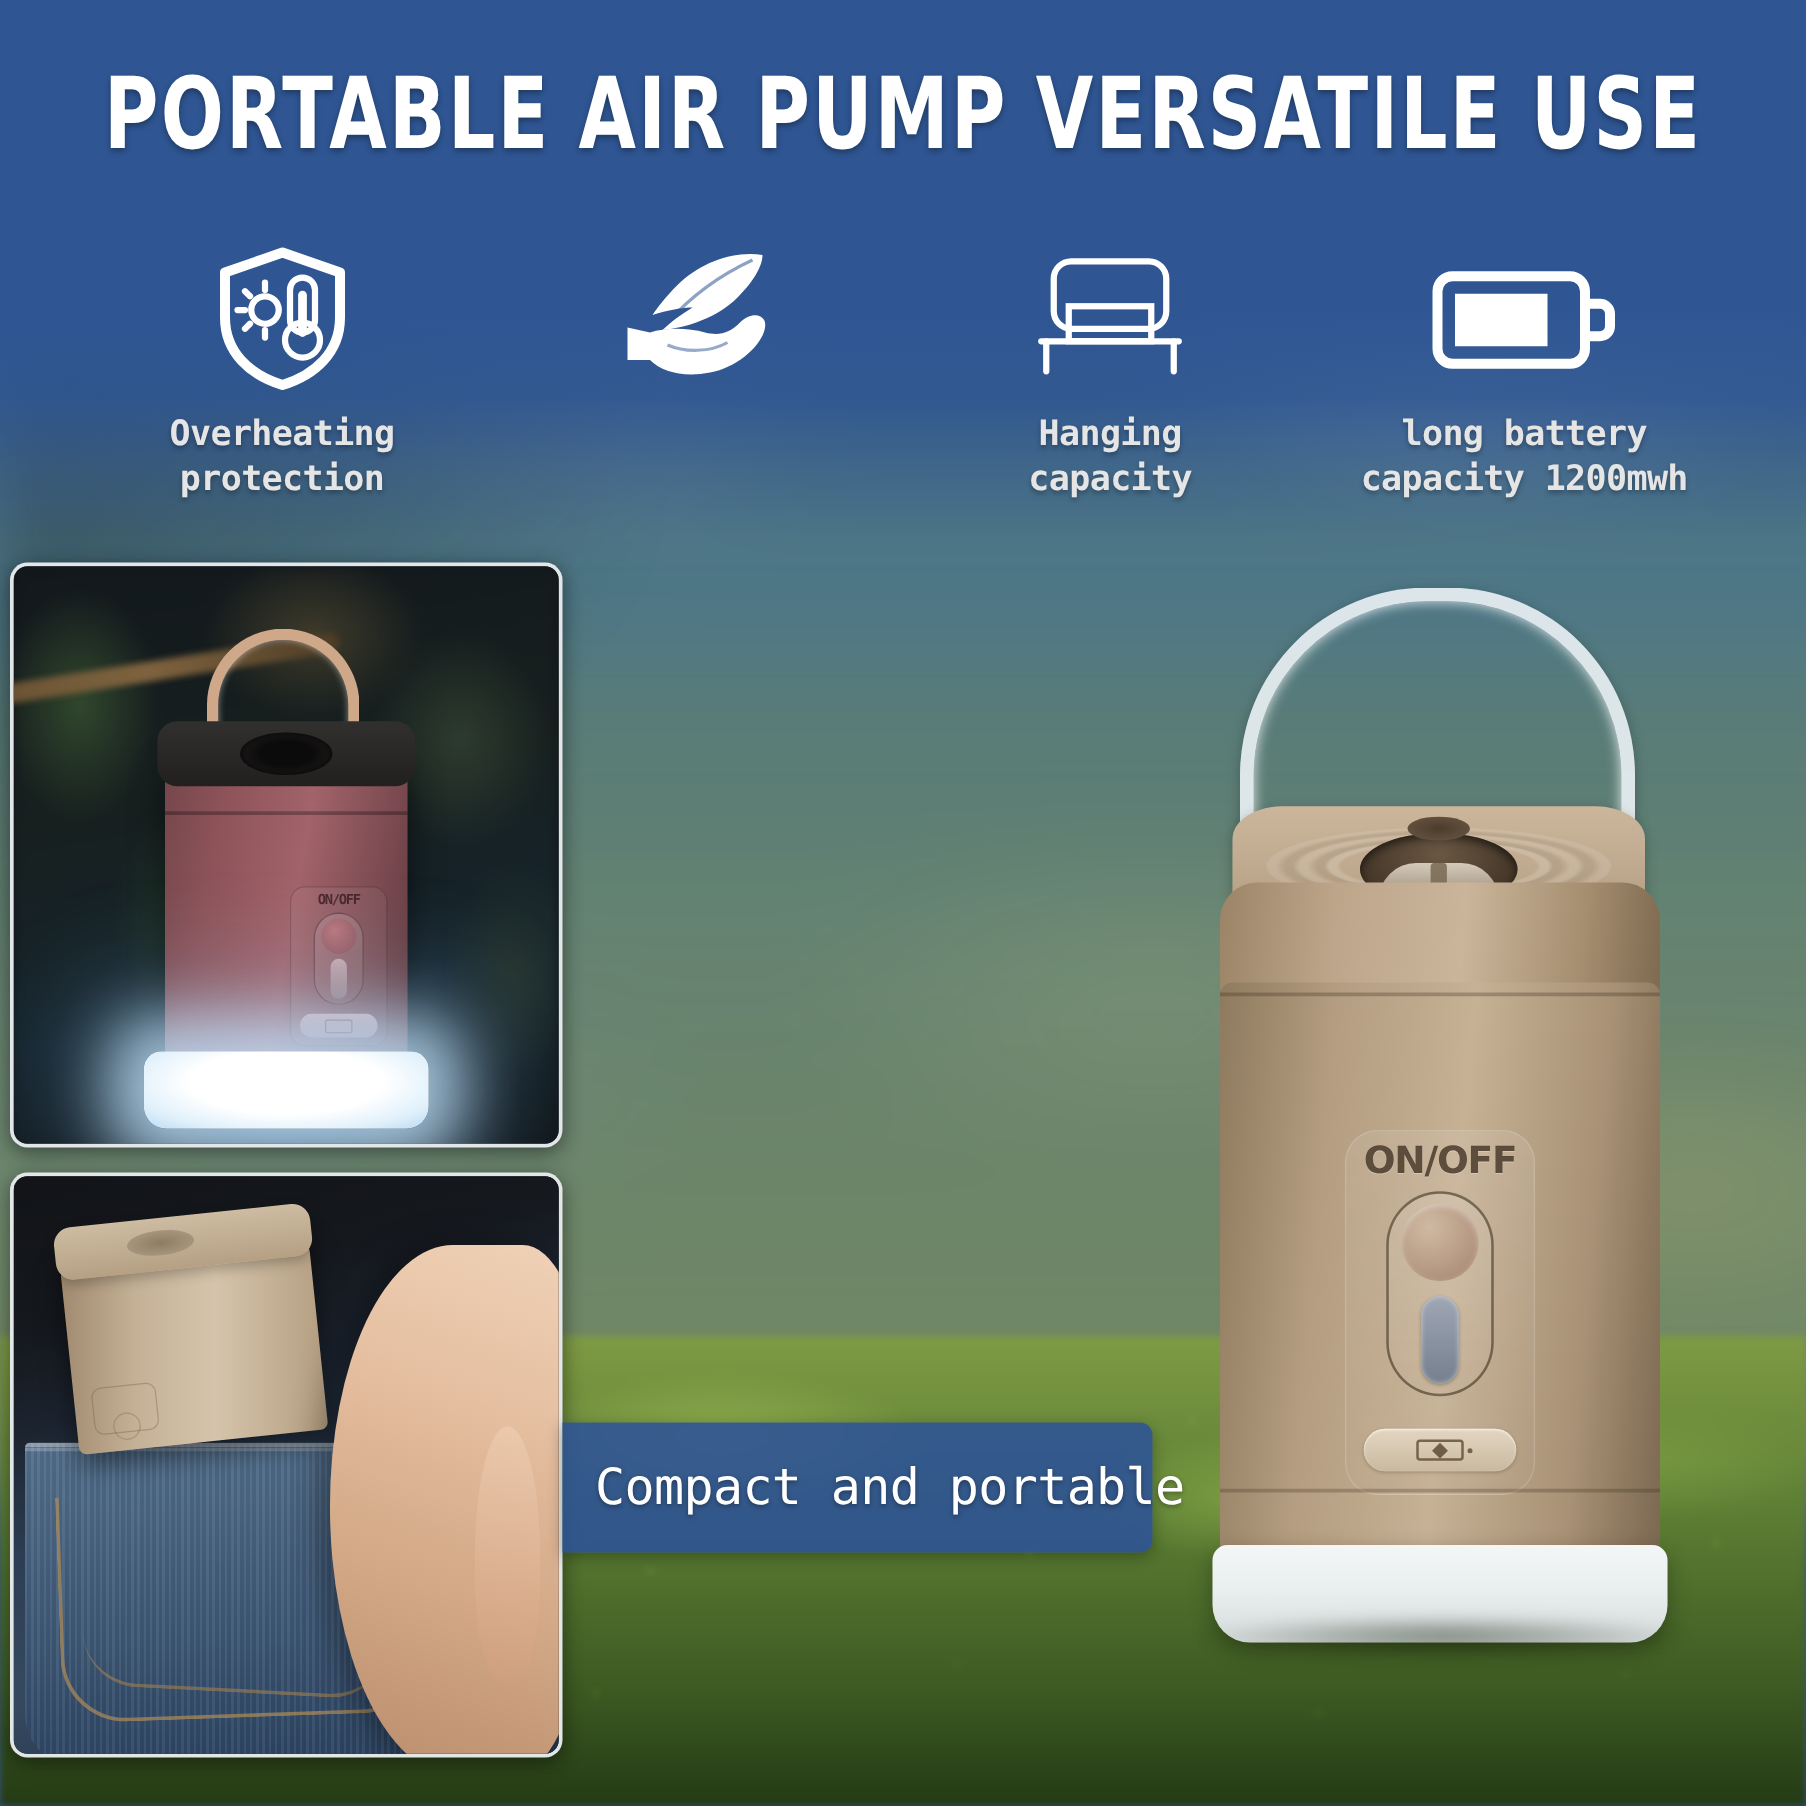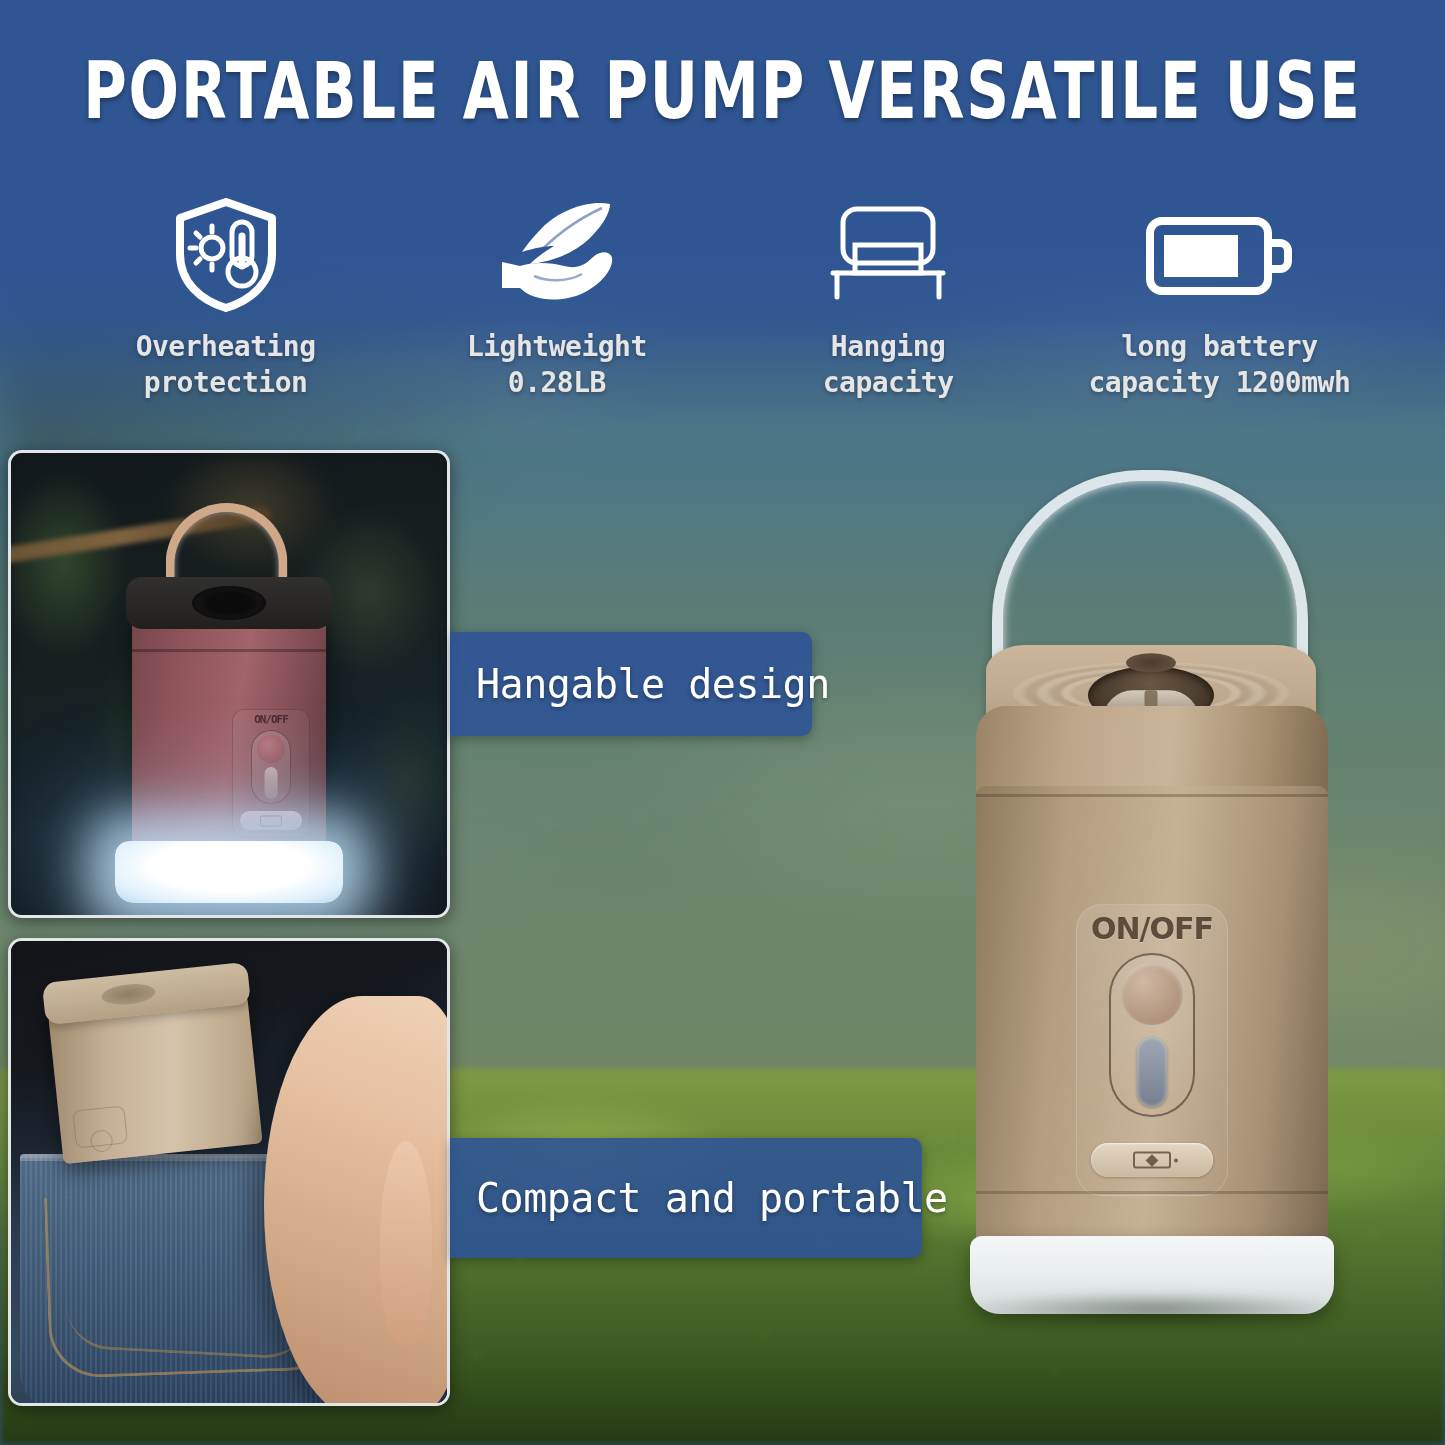--- a/index.html
+++ b/index.html
@@ -272,21 +272,21 @@
     background:rgba(44,82,150,.88);
     border-radius:0 10px 10px 0;
     display:flex;align-items:center;
     padding:0 26px;
     color:#fff;font-size:40px;letter-spacing:-.5px;
     text-shadow:0 2px 4px rgba(0,0,0,.35);
     box-shadow:0 3px 12px rgba(0,0,0,.3);
     white-space:nowrap;
   }
   #callout-hang{left:450px;top:632px;width:362px;height:104px;}
-  #callout-compact{left:450px;top:1138px;width:472px;height:120px;}
+  #callout-compact{left:450px;top:1138px;width:472px;height:104px;}
 
   
   .product{position:absolute;left:940px;top:470px;width:430px;height:860px;}
   .handle{
     position:absolute;left:52px;top:0;width:316px;height:200px;
     border:11px solid rgba(228,236,240,.95);border-bottom:none;
     border-radius:150px 150px 0 0;
     box-shadow:inset 0 0 10px rgba(255,255,255,.85),0 3px 10px rgba(0,0,0,.25);
   }
   .handle-l,.handle-r{
@@ -459,22 +459,20 @@
           <path d="M118 8 C96 4 68 14 50 32 C40 42 34 50 30 56 C42 52 54 50 62 50
                    C52 56 44 62 38 68 C58 66 82 58 98 42 C112 28 118 16 118 8 Z" fill="#fff"></path>
           <path d="M110 12 C84 24 60 42 42 62" fill="none" stroke="#2f5693" stroke-width="2.5" opacity=".55"></path>
           <path d="M10 66 L10 92 L28 92 L28 70 Z" fill="#fff"></path>
           <path d="M28 70 C40 66 58 66 72 70 C84 73 92 70 100 62
                    C110 52 122 56 120 66 C118 80 98 98 76 102
                    C56 106 38 102 28 92 Z" fill="#fff"></path>
           <path d="M42 80 C56 86 76 86 90 78" fill="none" stroke="#2f5693" stroke-width="2.5" opacity=".5"></path>
         </svg>
       </div>
-      <div class="feat-label">Lightweight
-0.28LB</div>
     </div>
 
     <div class="feature">
       <div class="feat-icon">
         <svg width="126" height="108" viewBox="0 0 126 108">
           <rect x="18" y="8" width="90" height="54" rx="14" fill="none" stroke="#fff" stroke-width="5"></rect>
           <rect x="30" y="44" width="66" height="28" fill="none" stroke="#fff" stroke-width="5"></rect>
           <line x1="8" y1="72" x2="118" y2="72" stroke="#fff" stroke-width="5" stroke-linecap="round"></line>
           <line x1="12" y1="72" x2="12" y2="96" stroke="#fff" stroke-width="5" stroke-linecap="round"></line>
           <line x1="114" y1="72" x2="114" y2="96" stroke="#fff" stroke-width="5" stroke-linecap="round"></line>
@@ -520,21 +518,20 @@
     <div class="pocket"></div>
     <div class="pump-tan">
       <div class="lid"></div>
       <div class="tag"></div>
     </div>
     <div class="hand">
       <div class="thumb"></div>
     </div>
   </div>
 
-  <div class="callout" id="callout-hang">Hangable design</div>
 
   <div class="callout" id="callout-compact">Compact and portable</div>
 
   <div class="product">
     <div class="handle"></div>
     <div class="handle-l"></div>
     <div class="handle-r"></div>
 
     <div class="lid">
       <div class="lid-rings"></div>

